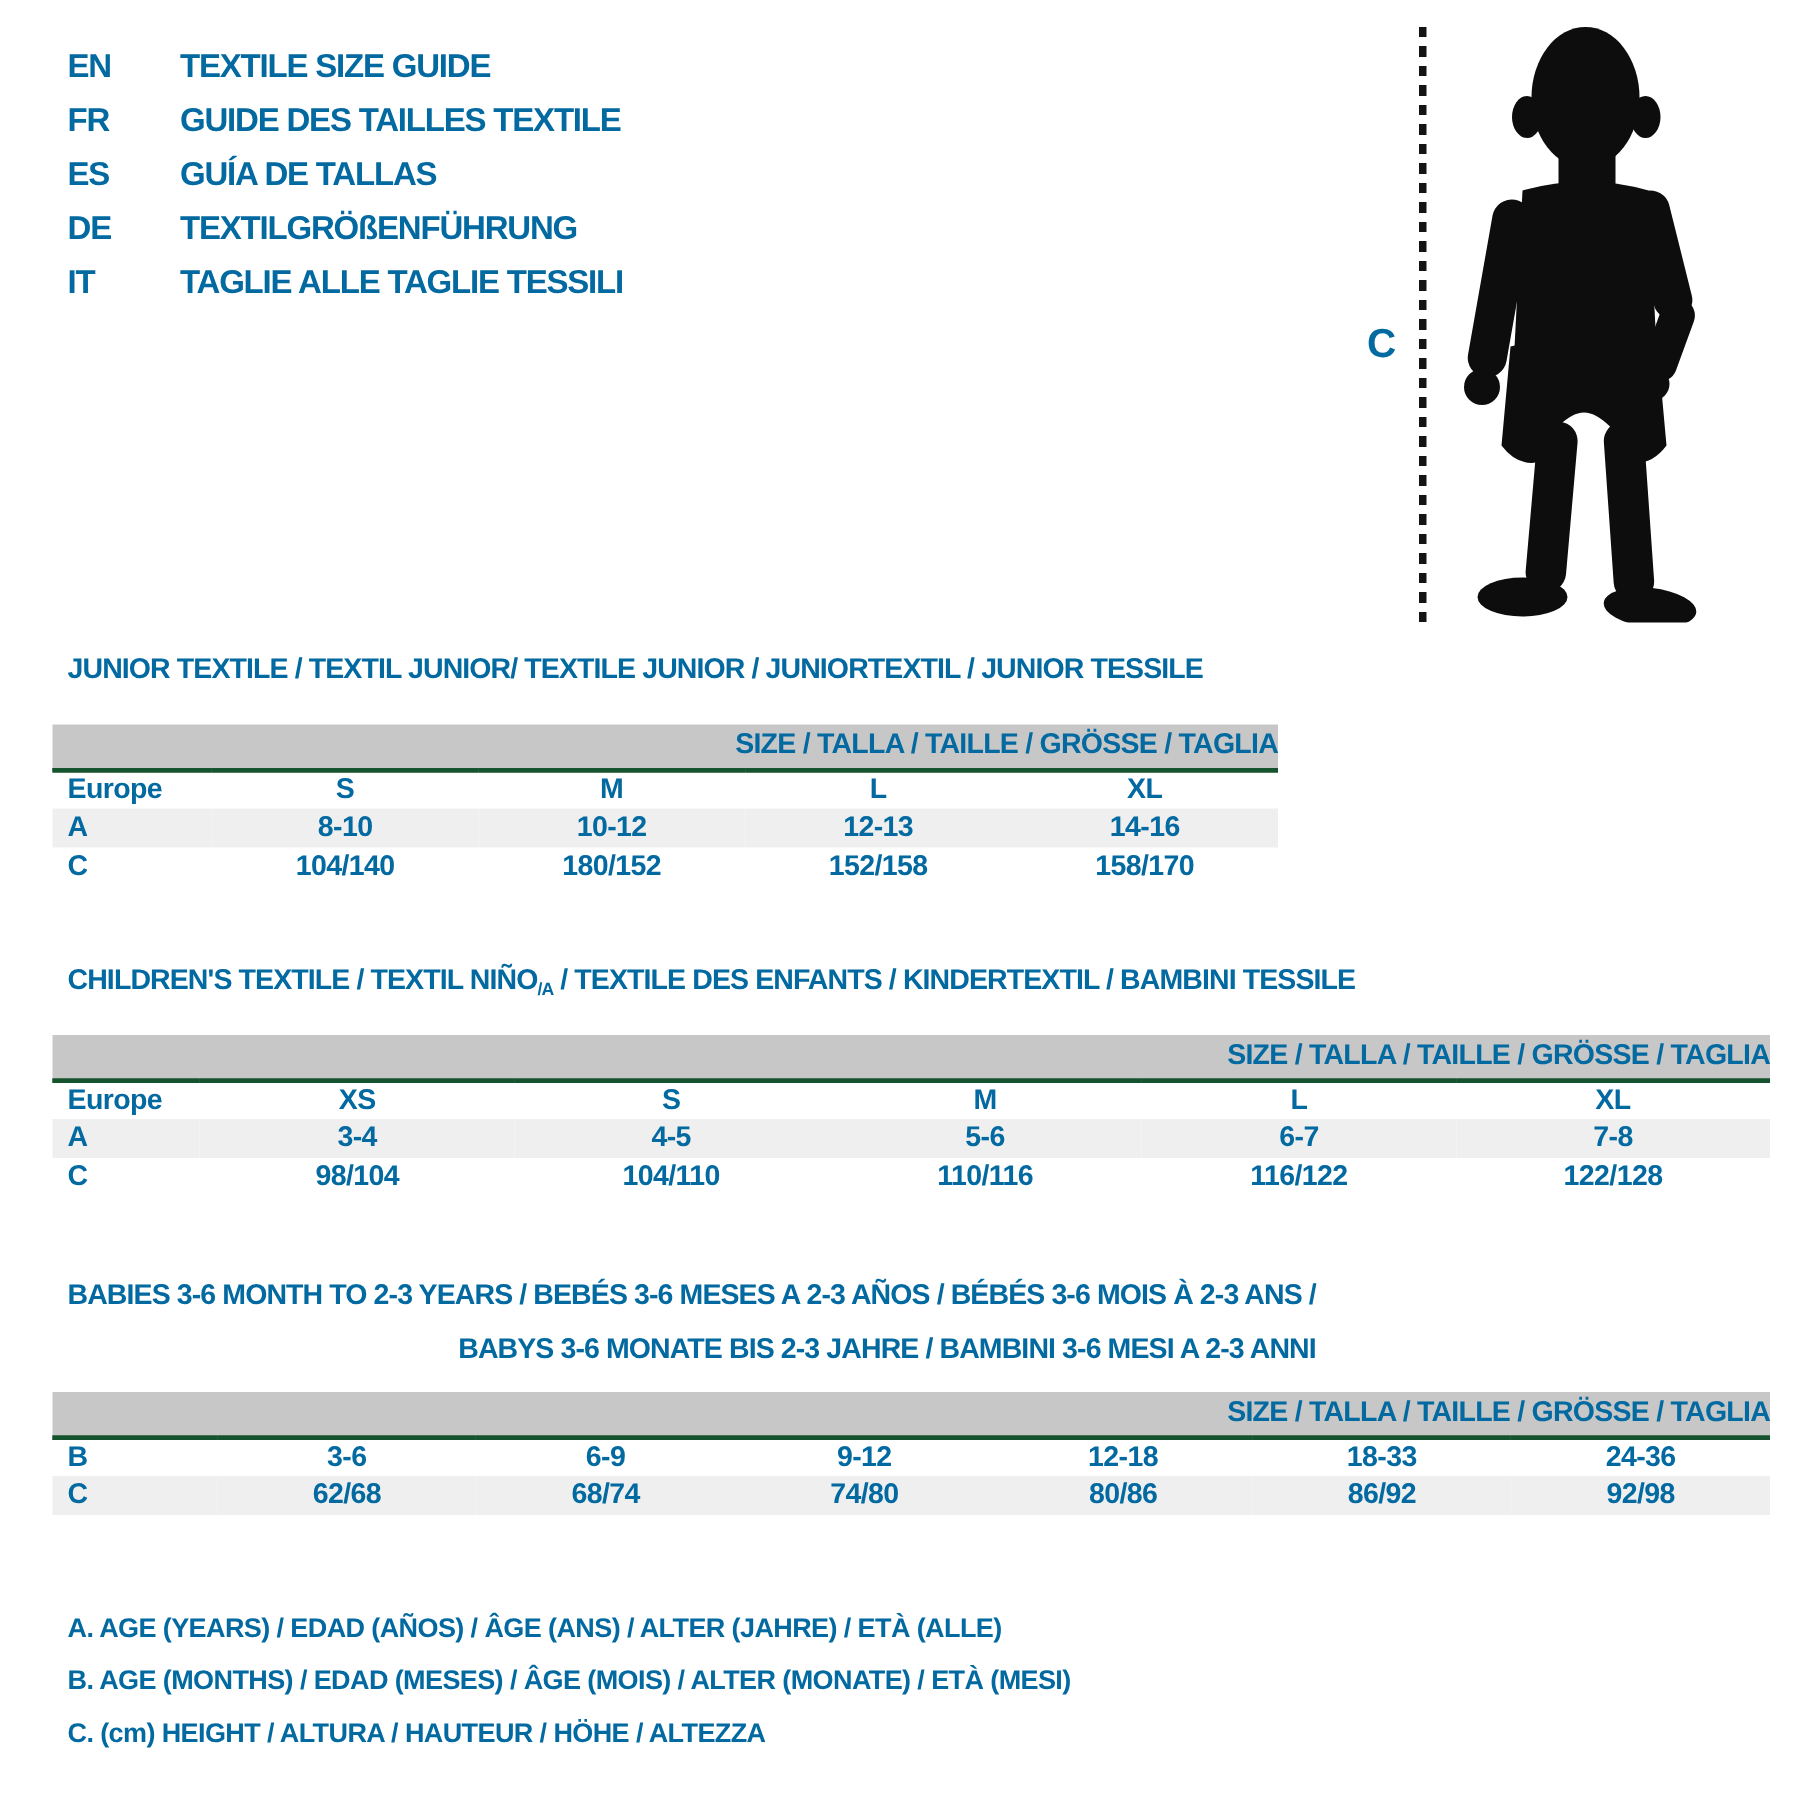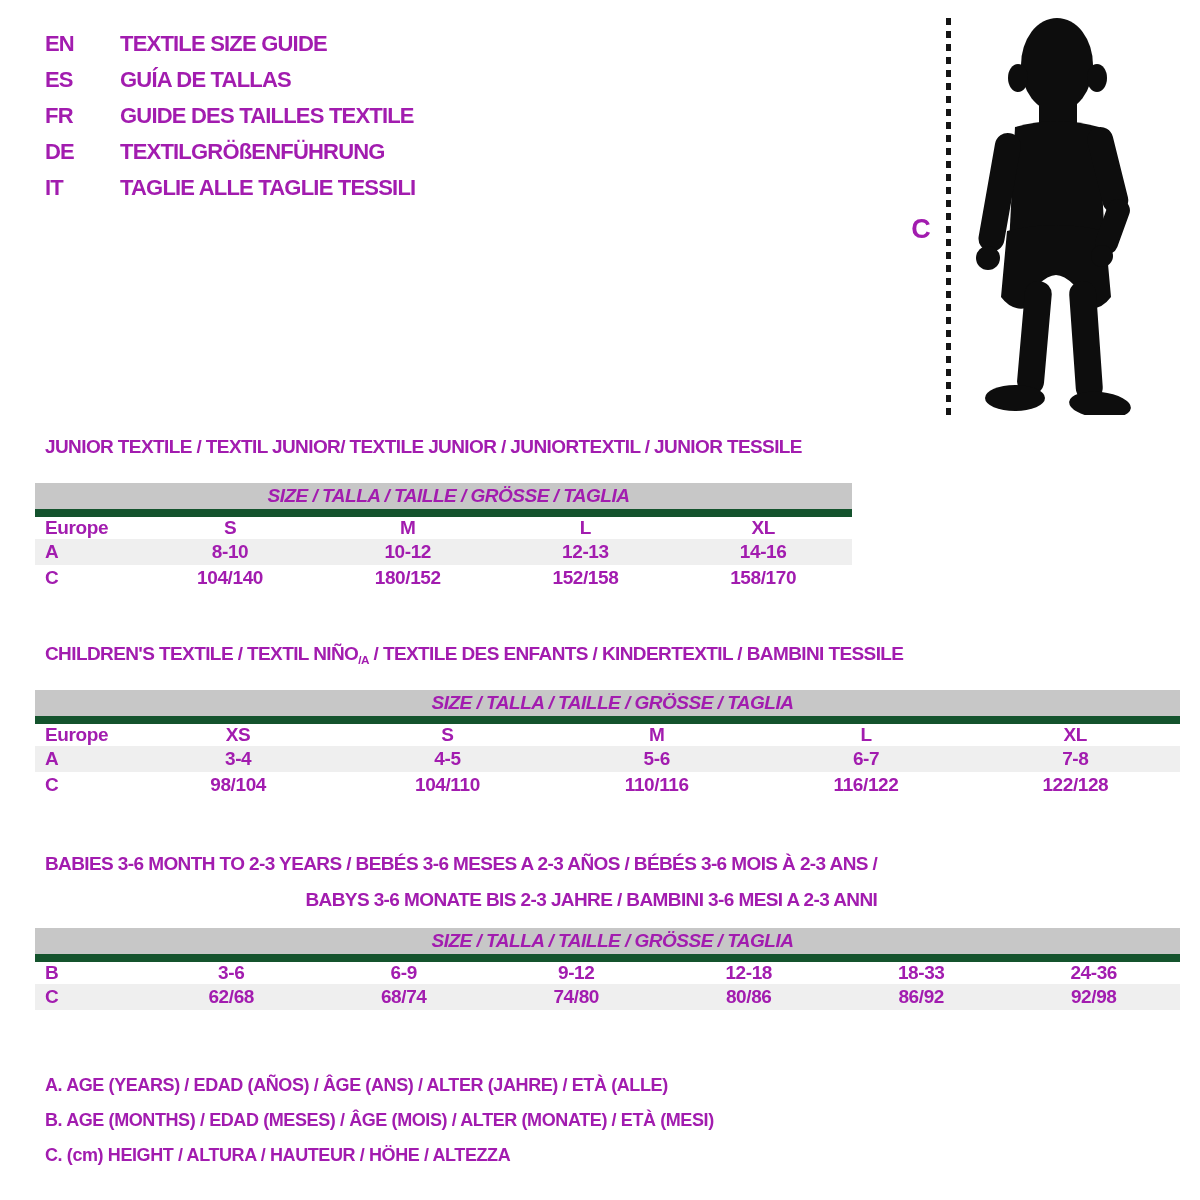--- a/index.html
+++ b/index.html
@@ -1,19 +1,19 @@
 <!DOCTYPE html>
 <html><head>
 <meta charset="utf-8">
 <style>
   * { margin:0; padding:0; box-sizing:border-box; }
   html,body { background:#fff; }
   #canvas {
     position:relative; width:1200px; height:1200px; background:#ffffff;
-    font-family:"Liberation Sans", sans-serif; font-weight:700; color:#a21caf;
+    font-family:"Liberation Sans", sans-serif; font-weight:700; color:#0369a1;
     overflow:hidden;
   }
 
   
   .lang-list { position:absolute; left:45px; top:26px; }
   .lang-row { display:flex; height:36px; align-items:center; font-size:22px; letter-spacing:-0.8px; }
   .lang-code { width:75px; }
   .lang-label { white-space:nowrap; }
 
   
@@ -25,22 +25,22 @@
   .figure-svg { position:absolute; left:968px; top:15px; width:172px; height:400px; }
 
   
   .section-heading { position:absolute; left:45px; font-size:19px; letter-spacing:-0.6px; white-space:nowrap;text-align:right; }
   .section-heading .subscr { font-size:0.62em; position:relative; top:0.32em; }
   .two-line { line-height:36px; }
 
   
   table.size-table { position:absolute; border-collapse:collapse; table-layout:fixed; }
   table.size-table th {
-    background:#c7c7c7; height:30px; text-align:center; padding-left:10px;
-    font-size:19px; letter-spacing:-0.5px; border-bottom:8px solid #14532d; font-weight:700;font-style:italic;
+    background:#c7c7c7; height:30px; text-align:right; padding-left:10px;
+    font-size:19px; letter-spacing:-0.5px; border-bottom:3px solid #14532d; font-weight:700;
   }
   table.size-table td {
     height:26px; font-size:19px; letter-spacing:-0.4px; text-align:center; font-weight:700;
     vertical-align:middle;
   }
   table.size-table td.row-label { text-align:left; padding-left:10px; }
   table.size-table tbody tr:nth-child(2) { background:#efefef; }
 
   .t-junior   col.c-label { width:13%; }    .t-junior   col.c-data { width:21.75%; }
   .t-children col.c-label { width:8.6%; }   .t-children col.c-data { width:18.28%; }
@@ -54,26 +54,26 @@
 <body>
 
 <div id="canvas">
 
   <div class="lang-list">
     <div class="lang-row">
       <span class="lang-code">EN</span>
       <span class="lang-label">TEXTILE SIZE GUIDE</span>
     </div>
     <div class="lang-row">
+      <span class="lang-code">FR</span>
+      <span class="lang-label">GUIDE DES TAILLES TEXTILE</span>
+    </div>
+    <div class="lang-row">
       <span class="lang-code">ES</span>
       <span class="lang-label">GUÍA DE TALLAS</span>
-    </div>
-    <div class="lang-row">
-      <span class="lang-code">FR</span>
-      <span class="lang-label">GUIDE DES TAILLES TEXTILE</span>
     </div>
     <div class="lang-row">
       <span class="lang-code">DE</span>
       <span class="lang-label">TEXTILGRÖßENFÜHRUNG</span>
     </div>
     <div class="lang-row">
       <span class="lang-code">IT</span>
       <span class="lang-label">TAGLIE ALLE TAGLIE TESSILI</span>
     </div>
   </div>

